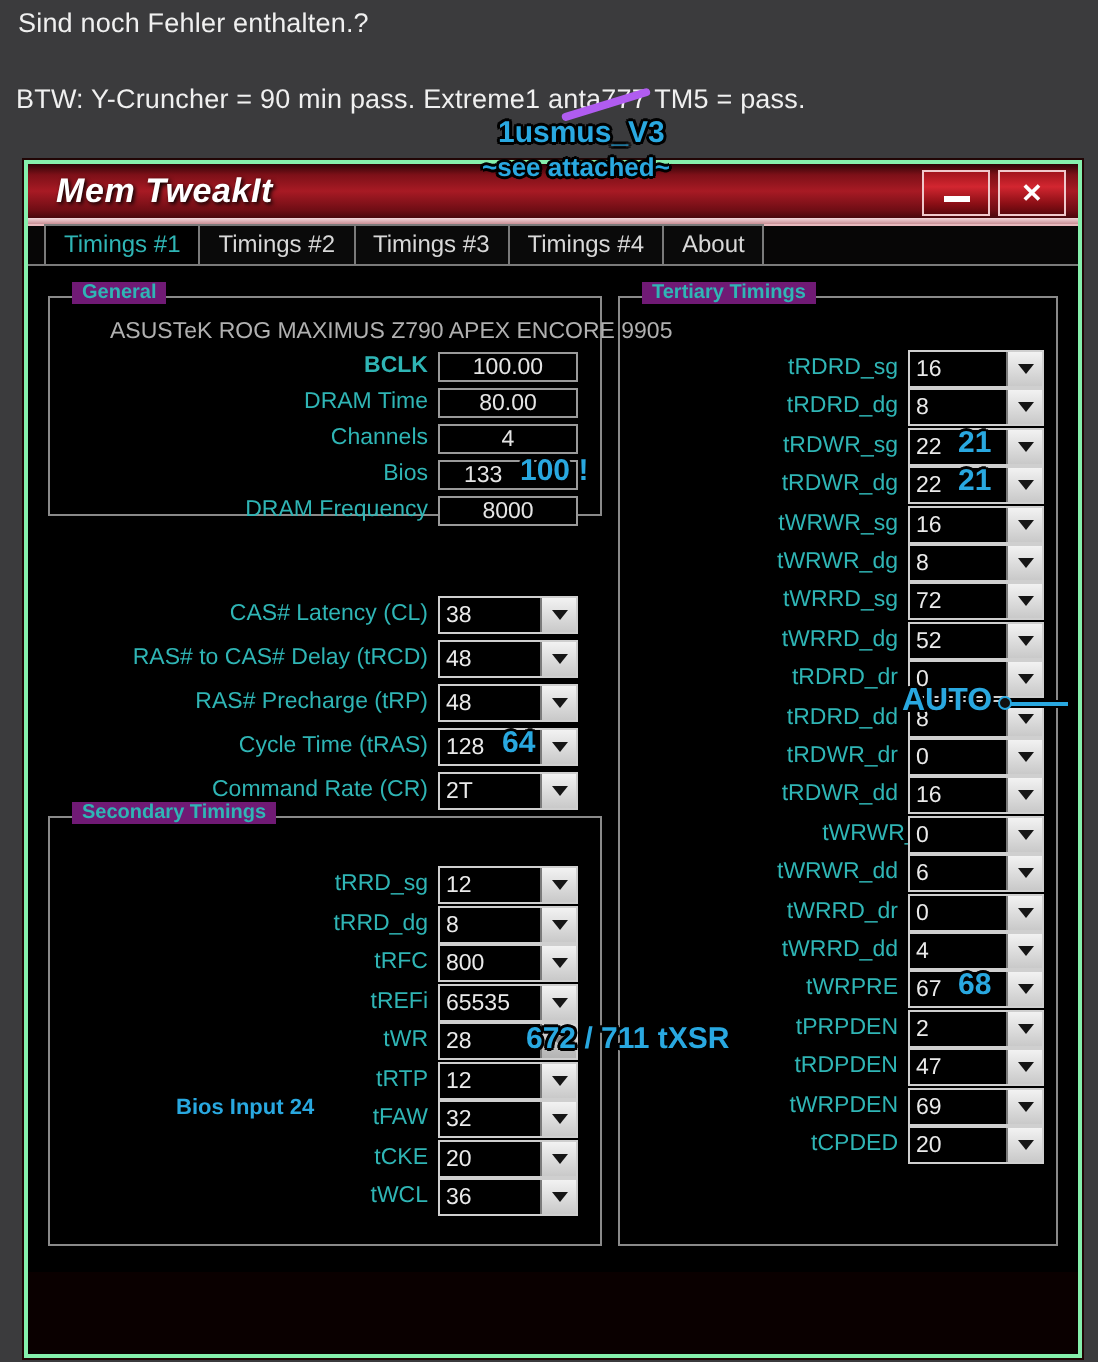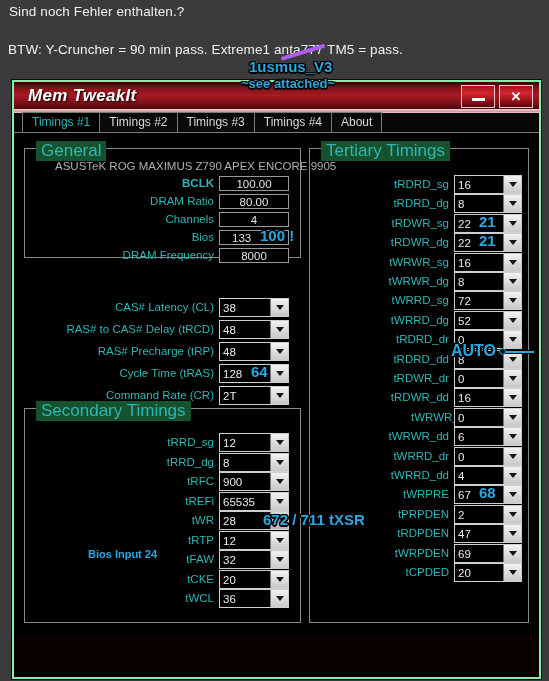--- a/index.html
+++ b/index.html
@@ -74,22 +74,22 @@
   }
   .tab.active{color:#2fb5b5;background:#000;position:relative;z-index:2;}
 
   
   #panel-body{position:relative;width:100%;height:503px;background:#000;}
 
   .group{
     position:absolute;border:1px solid #8a8a8a;
   }
   .group-title{
-    position:absolute;top:-8px;left:11px;background:#14532d;padding:0 5px;
-    color:#2fb5b5;font-size:17px;white-space:nowrap;
+    position:absolute;top:-8px;left:11px;background:#701a75;padding:0 5px;
+    color:#2fb5b5;font-size:10px;white-space:nowrap;font-weight:bold;
   }
   .field-label{
     position:absolute;color:#2fb5b5;font-size:11.5px;text-align:right;white-space:nowrap;
   }
   .ro-box{
     position:absolute;border:1px solid #9a9a9a;background:#000;
     color:#e4e4e4;font-size:11.5px;text-align:center;line-height:15px;height:15px;
     box-sizing:border-box;
   }
   .combo{
@@ -173,21 +173,21 @@
 
   <div id="panel-body">
 
     <div class="group" id="grp-general" style="left:10px;top:15px;width:275px;height:108px;">
       <div class="group-title">General</div>
       <div id="board-name">ASUSTeK ROG MAXIMUS Z790 APEX ENCORE 9905</div>
     </div>
     <div id="general-rows">
         <div class="field-label" style="left: 50px; top: 44px; width: 150px; font-weight: bold;">BCLK</div>
         <div class="ro-box" style="left: 205px; top: 43px; width: 70px;">100.00</div>
-        <div class="field-label" style="left: 50px; top: 62px; width: 150px;">DRAM Ratio</div>
+        <div class="field-label" style="left: 50px; top: 62px; width: 150px;">DRAM Time</div>
         <div class="ro-box" style="left: 205px; top: 61px; width: 70px;">80.00</div>
         <div class="field-label" style="left: 50px; top: 80px; width: 150px;">Channels</div>
         <div class="ro-box" style="left: 205px; top: 79px; width: 70px;">4</div>
         <div class="field-label" style="left: 50px; top: 98px; width: 150px;">Bios</div>
         <div class="ro-box" style="left: 205px; top: 97px; width: 70px; text-align: left; padding-left: 12px; box-sizing: border-box;">133</div>
         <div class="anno" style="left: 246px; top: 94px; font-size: 15px;">100 !</div>
         <div class="field-label" style="left: 50px; top: 116px; width: 150px;">DRAM Frequency</div>
         <div class="ro-box" style="left: 205px; top: 115px; width: 70px;">8000</div>
       </div>
 
@@ -243,21 +243,21 @@
         </div>
         <div class="field-label" style="left: 50px; top: 323px; width: 150px;">tRRD_dg</div>
         <div class="combo" style="left: 205px; top: 320px; width: 70px;">
           <span class="val">8</span>
           <span class="arrow">
             <i></i>
           </span>
         </div>
         <div class="field-label" style="left: 50px; top: 342px; width: 150px;">tRFC</div>
         <div class="combo" style="left: 205px; top: 339px; width: 70px;">
-          <span class="val">900</span>
+          <span class="val">800</span>
           <span class="arrow">
             <i></i>
           </span>
         </div>
         <div class="field-label" style="left: 50px; top: 362px; width: 150px;">tREFi</div>
         <div class="combo" style="left: 205px; top: 359px; width: 70px;">
           <span class="val">65535</span>
           <span class="arrow">
             <i></i>
           </span>

